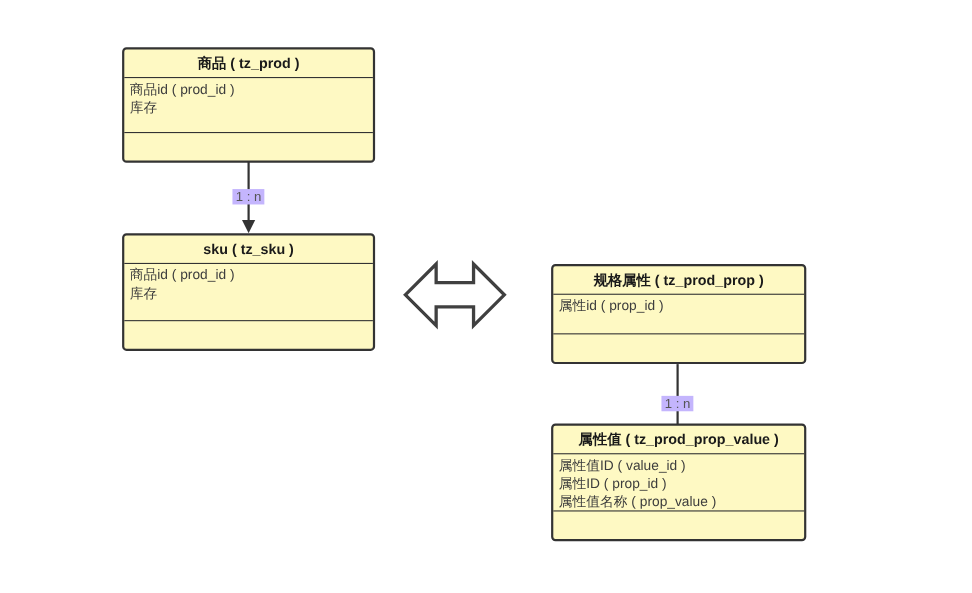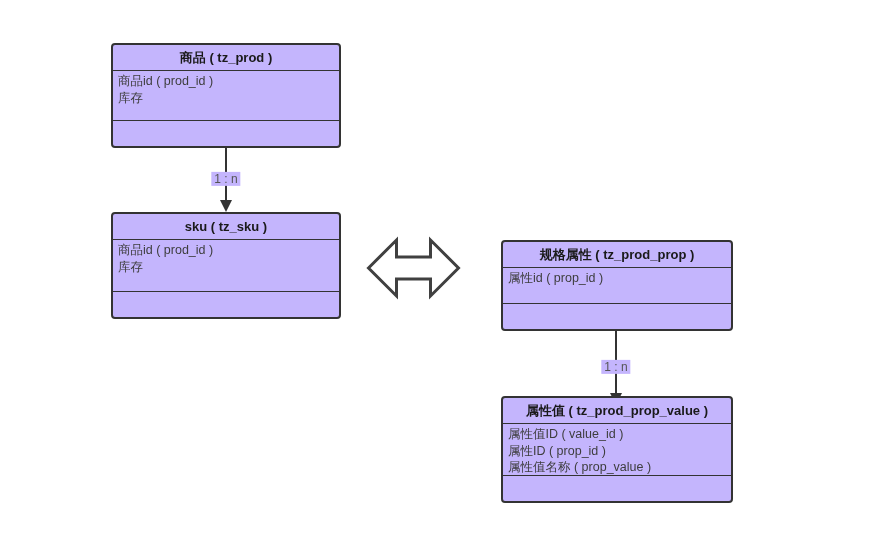--- a/index.html
+++ b/index.html
@@ -6,21 +6,21 @@
   .canvas {
     position: relative;
     width: 884px;
     height: 539px;
     background: #ffffff;
     font-family: "Liberation Sans", sans-serif;
     overflow: hidden;
   }
   .etable {
     position: absolute;
-    background: #c4b5fd;
+    background: #fef9c3;
     border: 2px solid #333333;
     border-radius: 4px;
     display: flex;
     flex-direction: column;
     box-sizing: border-box;
   }
   .etable-header {
     height: 25px;
     flex: 0 0 25px;
     border-bottom: 1px solid #333333;
@@ -43,21 +43,21 @@
   }
   .etable-row { white-space: nowrap; }
   .etable-footer {
     height: 25px;
     flex: 0 0 25px;
     border-top: 1px solid #333333;
   }
   #t-prod  { left: 111px; top: 43px;  width: 230px; height: 105px; }
   #t-sku   { left: 111px; top: 212px; width: 230px; height: 107px; }
   #t-prop  { left: 501px; top: 240px; width: 232px; height: 91px;  }
-  #t-value { left: 501px; top: 396px; width: 232px; height: 107px; }
+  #t-value { left: 501px; top: 385px; width: 232px; height: 107px; }
 
   .connector { position: absolute; }
   .connector .cline {
     position: absolute;
     left: 50%;
     transform: translateX(-50%);
     top: 0;
     bottom: 9px;
     width: 2px;
     background: #333333;

